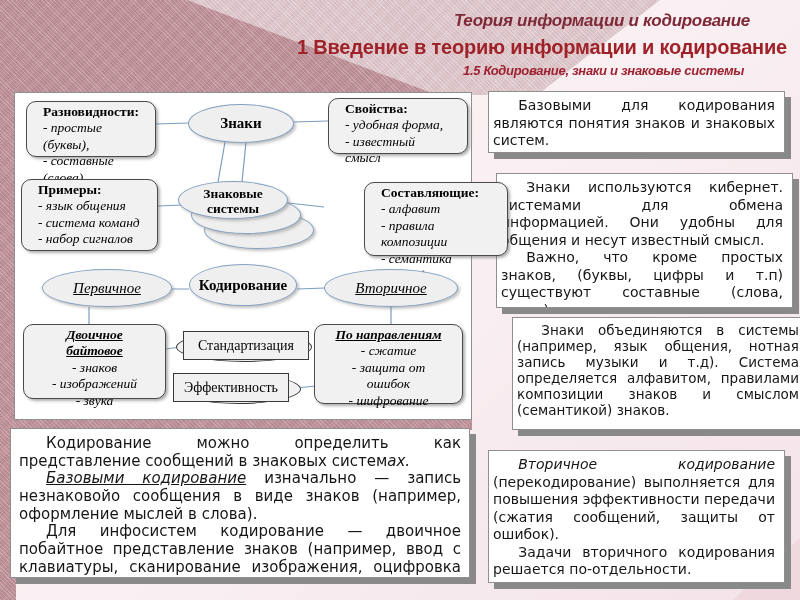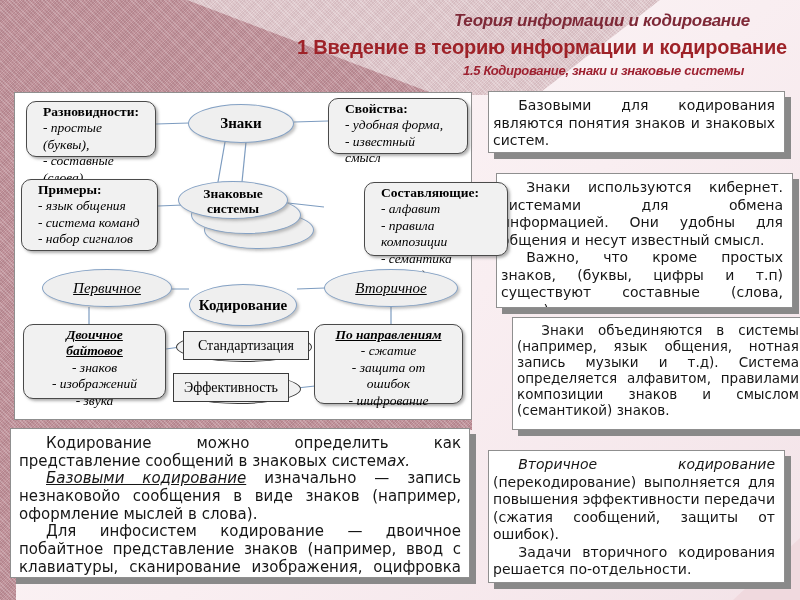--- a/index.html
+++ b/index.html
@@ -161,21 +161,21 @@
     <div class="node dbox" style="left:309px;top:89px;width:144px;height:74px;margin-left:40px;">
       <div class="hdr">Составляющие:</div>
       <div class="itm">- алфавит</div>
       <div class="itm">- правила композиции</div>
       <div class="itm">- семантика (смысл)</div>
     </div>
 
     <div class="node ell iu" style="left:27px;top:176px;width:130px;height:38px;">
       <span>Первичное</span>
     </div>
-    <div class="node ell b" style="left:174px;top:191px;width:108px;height:42px;text-align:center;">
+    <div class="node ell b" style="left:174px;top:171px;width:108px;height:42px;text-align:center;">
       <span>Кодирование</span>
     </div>
     <div class="node ell iu" style="left:309px;top:176px;width:134px;height:38px;">
       <span>Вторичное</span>
     </div>
 
     <div class="node dbox center" style="left:8px;top:231px;width:143px;height:75px;">
       <div class="hdr">Двоичное байтовое</div>
       <div class="itm">- знаков</div>
       <div class="itm">- изображений</div>

